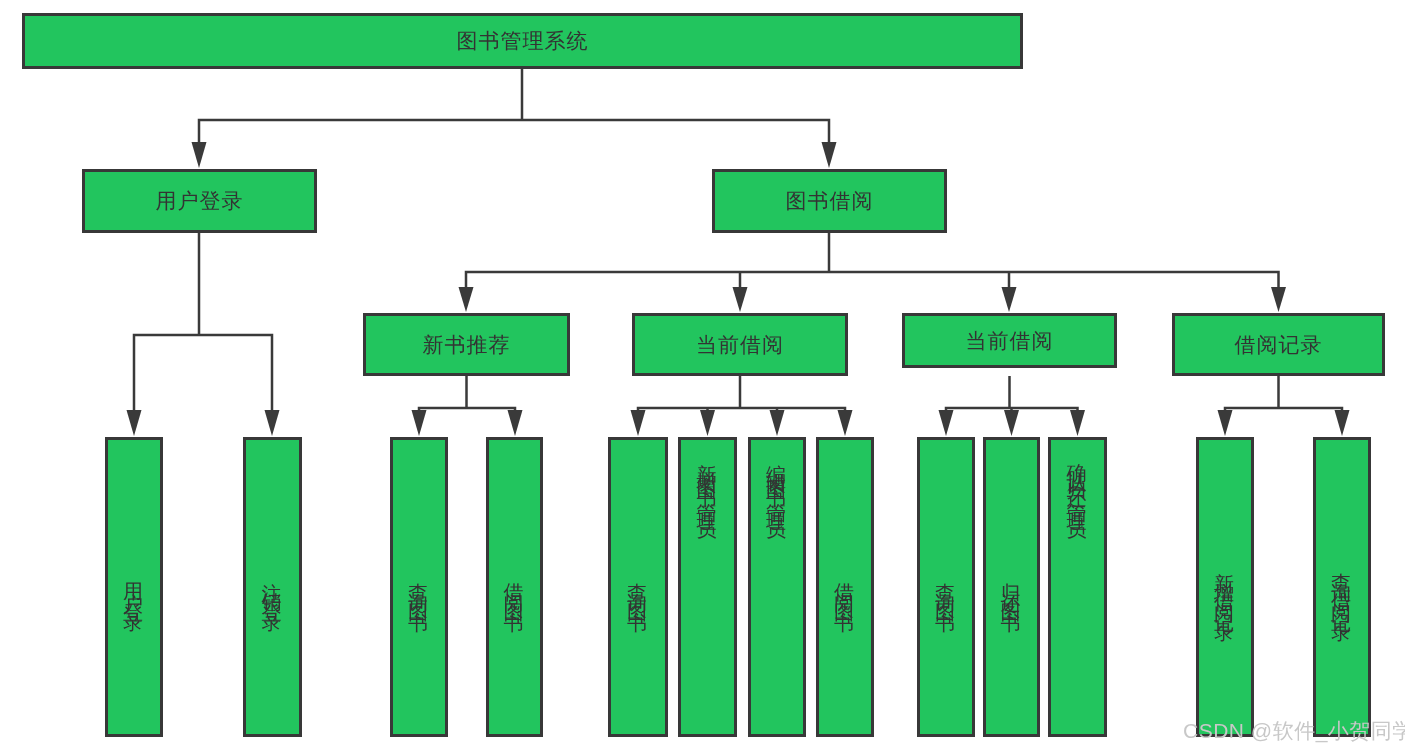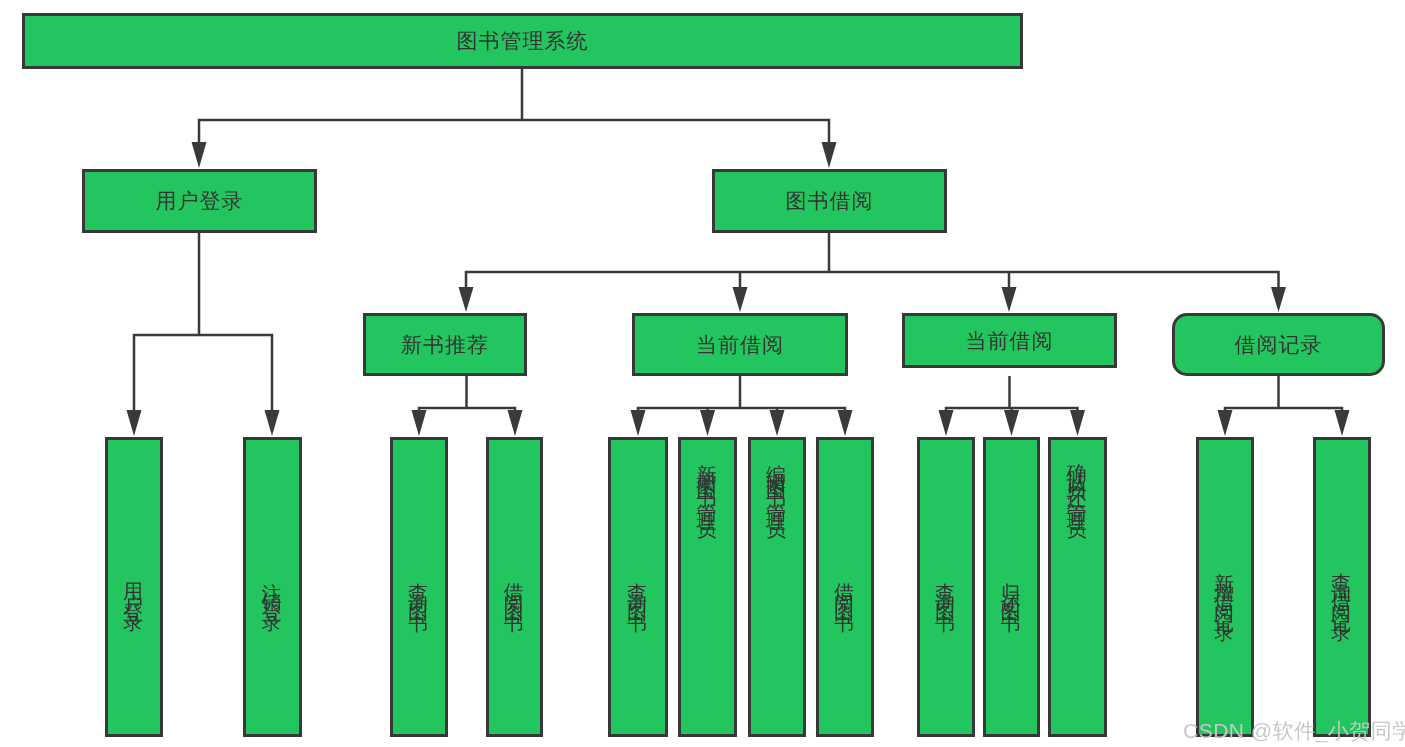--- a/index.html
+++ b/index.html
@@ -77,24 +77,24 @@
       <polygon points="1217.5,410 1232.5,410 1225,436"></polygon>
       <polygon points="1334.5,410 1349.5,410 1342,436"></polygon>
     </g>
   </svg>
 
   <div class="box" style="left:22px; top:13px; width:1001px; height:56px;">图书管理系统</div>
 
   <div class="box" style="left:82px; top:169px; width:235px; height:64px;">用户登录</div>
   <div class="box" style="left:712px; top:169px; width:235px; height:64px;">图书借阅</div>
 
-  <div class="box" style="left:363px; top:313px; width:164px; height:63px;">新书推荐</div>
+  <div class="box" style="left:363px; top:313px; width:207px; height:63px;">新书推荐</div>
   <div class="box" style="left:632px; top:313px; width:216px; height:63px;">当前借阅</div>
   <div class="box" style="left:902px; top:313px; width:215px; height:55px;">当前借阅</div>
-  <div class="box" style="left:1172px; top:313px; width:213px; height:63px;border-radius:15px;">借阅记录</div>
+  <div class="box" style="left:1172px; top:313px; width:213px; height:63px;">借阅记录</div>
 
   <div class="box vbox" style="left:105px; top:437px; width:58px; height:300px;">用户登录</div>
   <div class="box vbox" style="left:243px; top:437px; width:59px; height:300px;">注销登录</div>
 
   <div class="box vbox" style="left:390px; top:437px; width:58px; height:300px;">查询图书</div>
   <div class="box vbox" style="left:486px; top:437px; width:57px; height:300px;">借阅图书</div>
 
   <div class="box vbox" style="left:608px; top:437px; width:60px; height:300px;">查询图书</div>
   <div class="box vbox tight" style="left:678px; top:437px; width:59px; height:300px;">新增图书（管理员）</div>
   <div class="box vbox tight" style="left:748px; top:437px; width:58px; height:300px;">编辑图书（管理员）</div>

